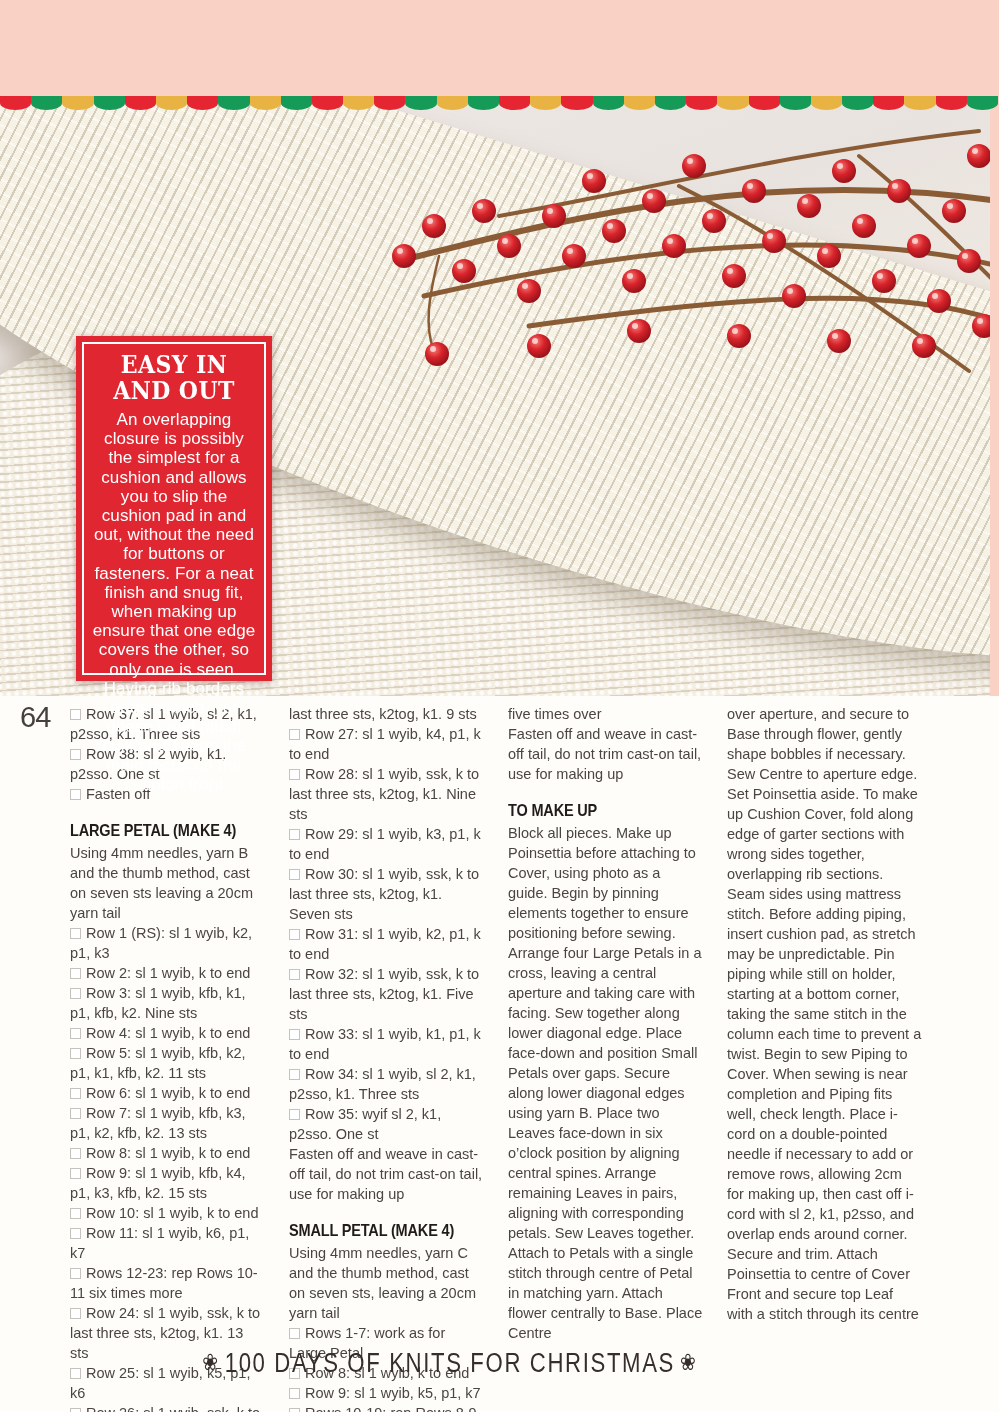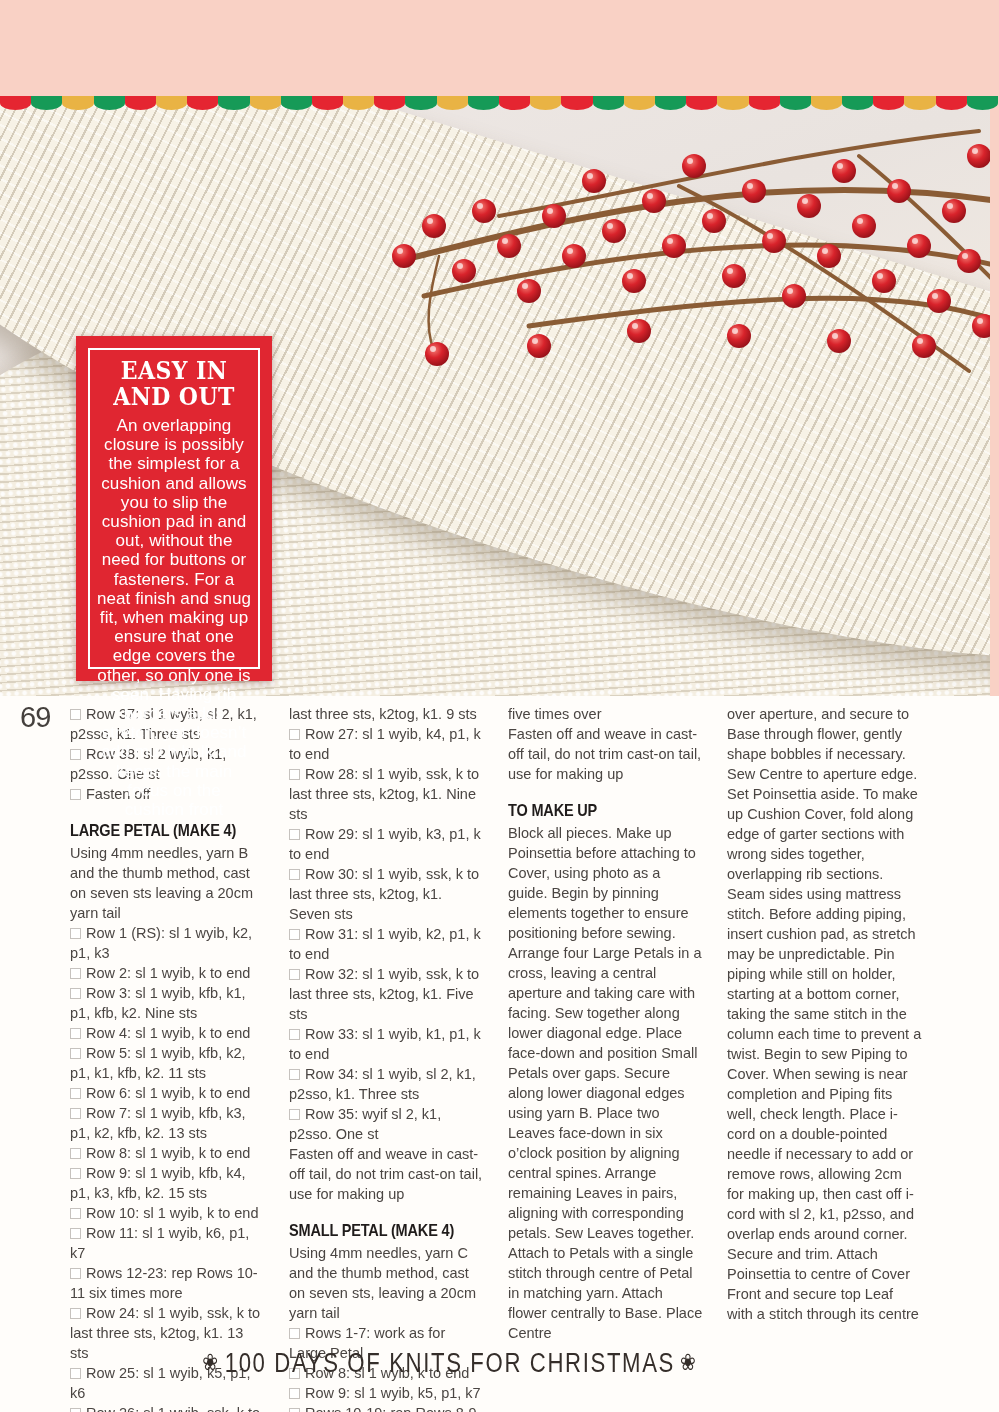--- a/index.html
+++ b/index.html
@@ -38,21 +38,21 @@
            background-color:#f7f2e6;
            background-image:
              repeating-linear-gradient(100deg, rgba(170,156,132,.45) 0 2px, rgba(0,0,0,0) 2px 9px),
              repeating-linear-gradient(10deg, rgba(255,255,255,.5) 0 2px, rgba(0,0,0,0) 2px 12px);
            box-shadow:0 16px 26px rgba(120,104,82,.38); }
   .berry-svg { position:absolute; right:0; top:0; }
   .photo-right-strip { position:absolute; right:0; top:0; width:9px; height:600px; background:#f9d1c5; }
 
   
   .tip { position:absolute; left:76px; top:336px; width:196px; height:345px;
-         background:#e02631; padding:12px; z-index:7;
+         background:#e02631; padding:6px; z-index:7;
          box-shadow:0 2px 8px rgba(80,20,20,.35); }
   .tip-inner { width:100%; height:100%; border:2px solid #ffffff; padding:8px 6px 4px;
          color:#fff; text-align:center; }
   .tip-title { font-family:"DejaVu Serif", serif; font-weight:bold; font-size:25px; line-height:1.02;
          letter-spacing:.5px; transform:scaleX(.88); transform-origin:center top; margin-bottom:7px; }
   .tip-body { font-size:17px; line-height:19.2px; font-weight:400; letter-spacing:.1px; }
 
   
   .page-number { position:absolute; left:20px; top:701px; font-size:29px; color:#45403d;
          letter-spacing:-1px; z-index:3; }
@@ -183,21 +183,21 @@
 <div class="tip">
   <div class="tip-inner">
     <div class="tip-title">
       <div>EASY IN</div>
       <div>AND OUT</div>
     </div>
     <div class="tip-body">An overlapping closure is possibly the simplest for a cushion and allows you to slip the cushion pad in and out, without the need for buttons or fasteners. For a neat finish and snug fit, when making up ensure that one edge covers the other, so only one is seen. Having rib borders adds stretch, yet doesn’t add much bulk and keeps the main focus on the cushion front</div>
   </div>
 </div>
 
-<div class="page-number">69</div>
+<div class="page-number">64</div>
 <div class="columns">
   <div class="col">
       <p class="body step"><span class="cb"></span>Row 37: sl 1 wyib, sl 2, k1, p2sso, k1. Three sts</p>
       <p class="body step"><span class="cb"></span>Row 38: sl 2 wyib, k1, p2sso. One st</p>
       <p class="body step"><span class="cb"></span>Fasten off</p>
       <h3>LARGE PETAL (MAKE 4)</h3>
       <p class="body">Using 4mm needles, yarn B and the thumb method, cast on seven sts leaving a 20cm yarn tail</p>
       <p class="body step"><span class="cb"></span>Row 1 (RS): sl 1 wyib, k2, p1, k3</p>
       <p class="body step"><span class="cb"></span>Row 2: sl 1 wyib, k to end</p>
       <p class="body step"><span class="cb"></span>Row 3: sl 1 wyib, kfb, k1, p1, kfb, k2. Nine sts</p>

